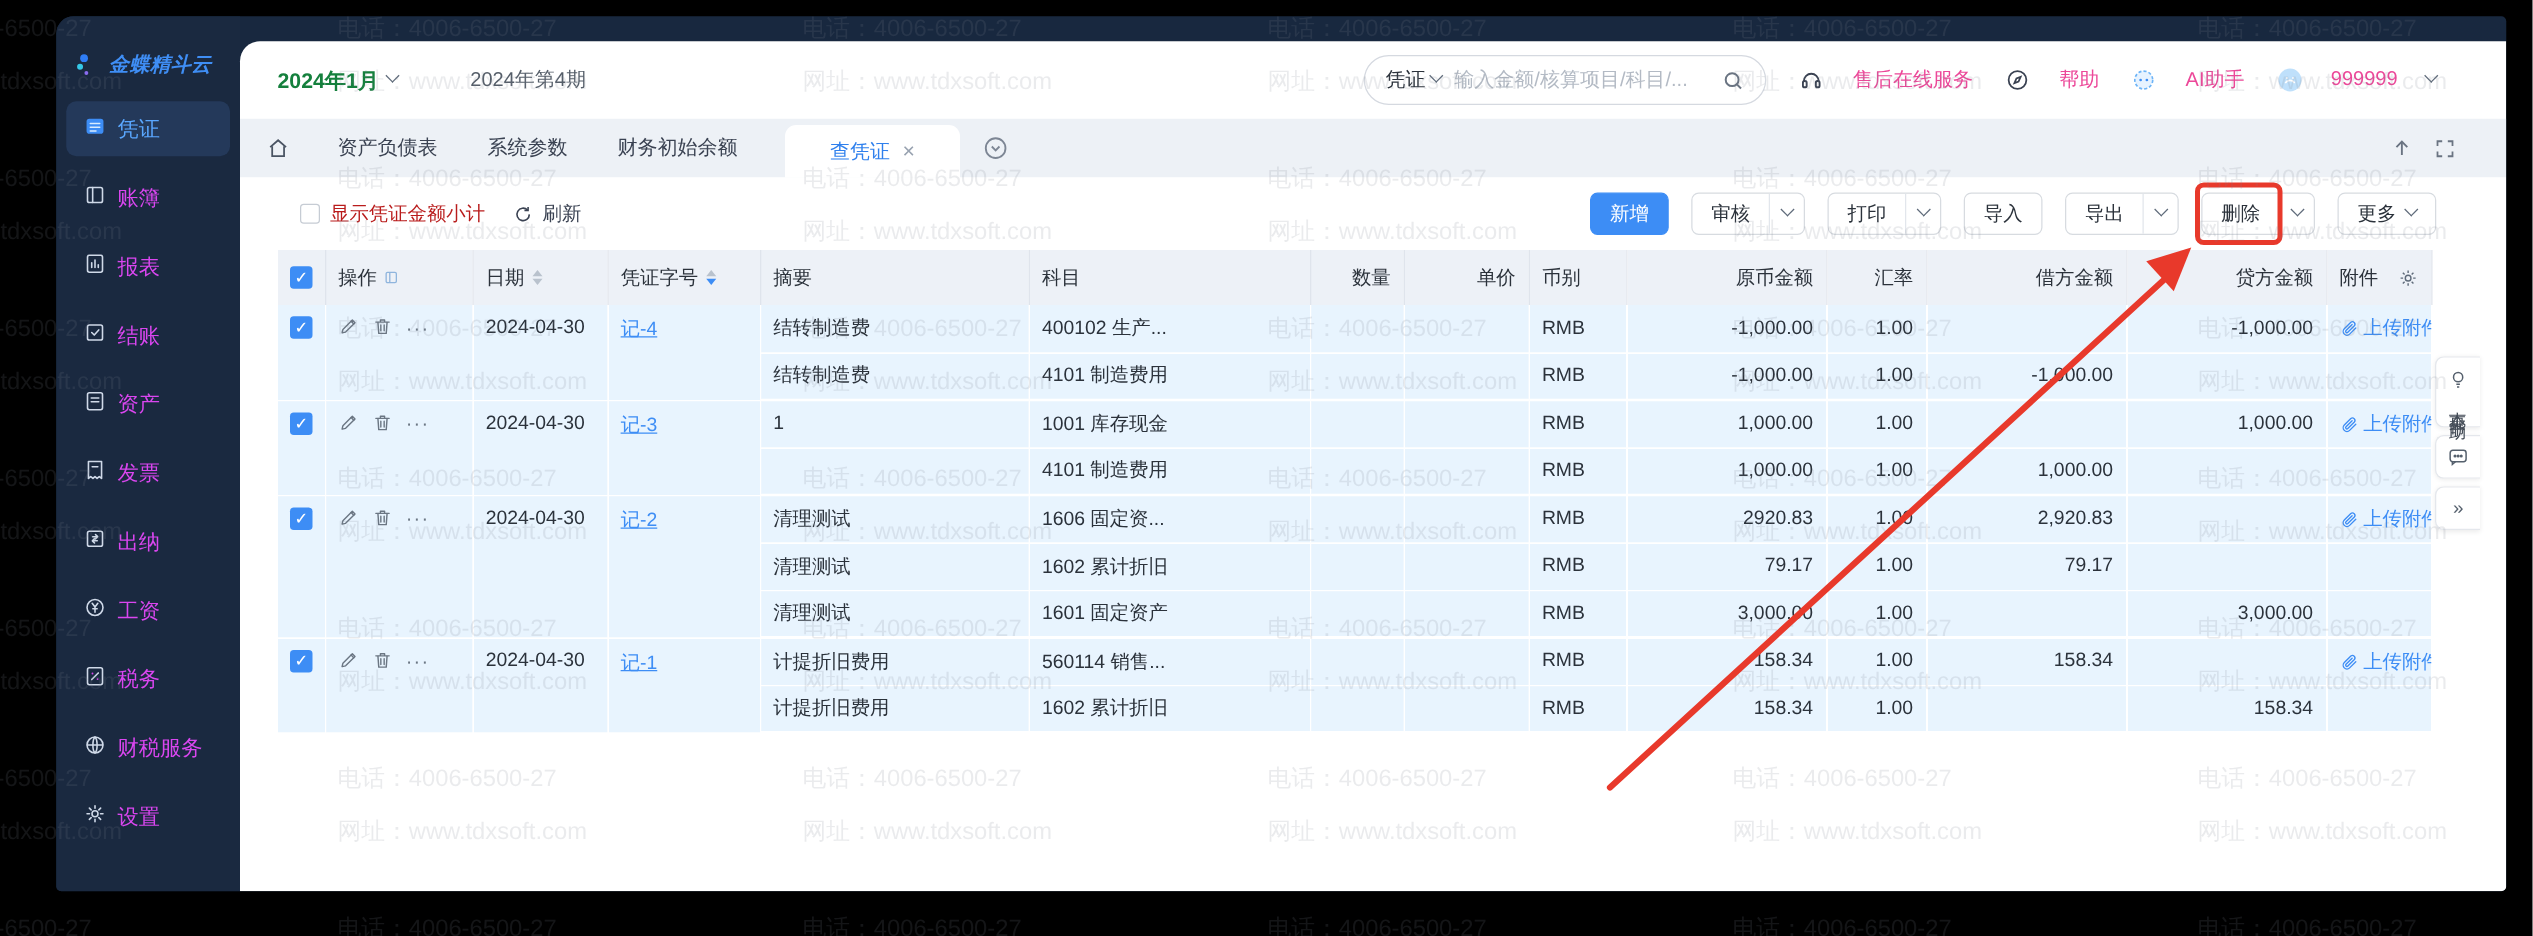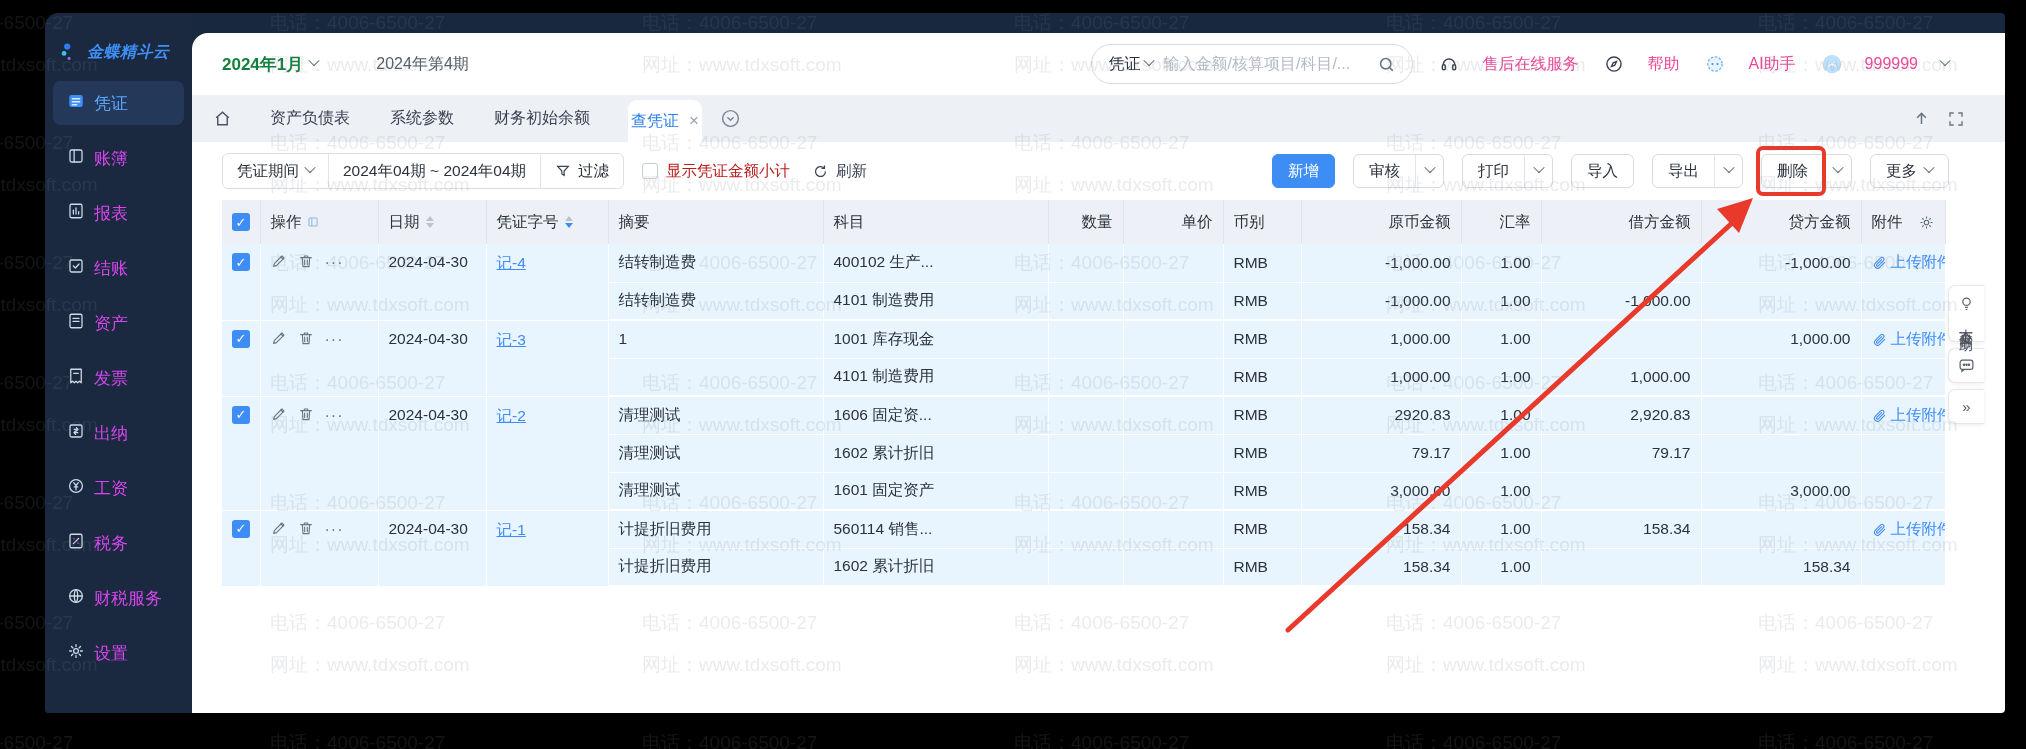--- a/index.html
+++ b/index.html
@@ -35,21 +35,21 @@
   .top-item { display:flex; align-items:center; gap:23px; font-size:16px; color:#ec4899; margin-left:26px; cursor:pointer; white-space:nowrap; }
   .top-item svg { width:20px; height:20px; }
   .caret { display:inline-block; width:8px; height:8px; border-right:1.6px solid #5f6b7a; border-bottom:1.6px solid #5f6b7a;
            transform:rotate(45deg) translate(-1px,-1px); margin-top:-4px; }
 
   
   .tabbar { height:47px; flex:none; background:#edf1f6; display:flex; align-items:center; padding:0 40px 0 21px; }
   .tab-home { margin-right:38px; display:flex; align-items:center; cursor:pointer; }
   .tab { font-size:16px; color:#3a4252; margin-right:40px; cursor:pointer; white-space:nowrap; }
   .tab.active { margin:0 18px 0 -2px; align-self:flex-end; height:42px; background:#fff; border-radius:9px 9px 0 0;
-                color:#2f80ed; display:flex; align-items:center; gap:10px; padding:0 3px; }
+                color:#2f80ed; display:flex; align-items:center; gap:10px; padding:0 36px; }
   .tab-close { color:#98a2b0; font-size:17px; cursor:pointer; }
   .tab-more { display:flex; align-items:center; cursor:pointer; }
   .tabbar-spacer { flex:1; }
   .tab-right-icon { margin-left:16px; color:#6a7482; cursor:pointer; display:flex; }
 
   
   .toolbar { height:58px; flex:none; display:flex; align-items:center; padding:0 56px 0 30px; background:#fff; }
   .filter-group { height:36px; border:1px solid #dcdfe5; border-radius:6px; display:flex; align-items:stretch; overflow:hidden; }
   .fg-seg { display:flex; align-items:center; gap:7px; padding:0 14px; font-size:15.5px; color:#2b323b; border-right:1px solid #e2e6ec; cursor:pointer; white-space:nowrap; }
   .fg-seg:last-child { border-right:none; }
@@ -301,35 +301,20 @@
           </svg>
         </span>
         <span class="tab-right-icon">
           <svg viewBox="0 0 24 24" width="18" height="18" fill="none" stroke="#6a7482" stroke-width="1.9">
             <path d="M4 9V4h5M15 4h5v5M20 15v5h-5M9 20H4v-5"></path>
           </svg>
         </span>
       </div>
 
       <div class="toolbar">
-        <div class="filter-group">
-          <span class="fg-seg">
-            <span>凭证期间</span>
-            <span class="caret"></span>
-          </span>
-          <span class="fg-seg">
-            <span>2024年04期 ~ 2024年04期</span>
-          </span>
-          <span class="fg-seg">
-            <svg viewBox="0 0 24 24" width="16" height="16" fill="none" stroke="#3a4252" stroke-width="1.8">
-              <path d="M4 5h16l-6.3 7v6.5l-3.4-2V12z"></path>
-            </svg>
-            <span>过滤</span>
-          </span>
-        </div>
         <label class="check-item">
           <span class="checkbox-empty"></span>
           <span>显示凭证金额小计</span>
         </label>
         <span class="refresh-item">
           <svg viewBox="0 0 24 24" width="17" height="17" fill="none" stroke="#3a4252" stroke-width="1.8">
             <path d="M19 12a7 7 0 1 1-2.05-4.95"></path>
               <path d="M17.6 3.6v4.1h-4.1" fill="none"></path>
           </svg>
           <span>刷新</span>

